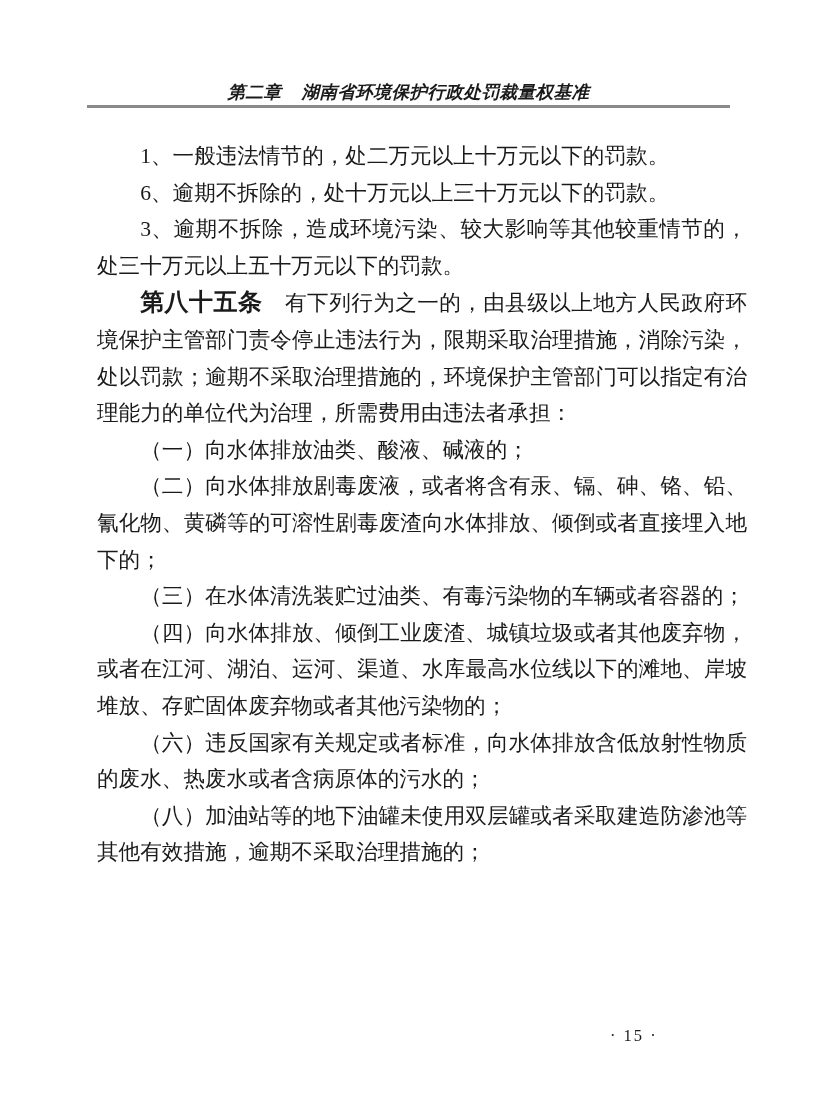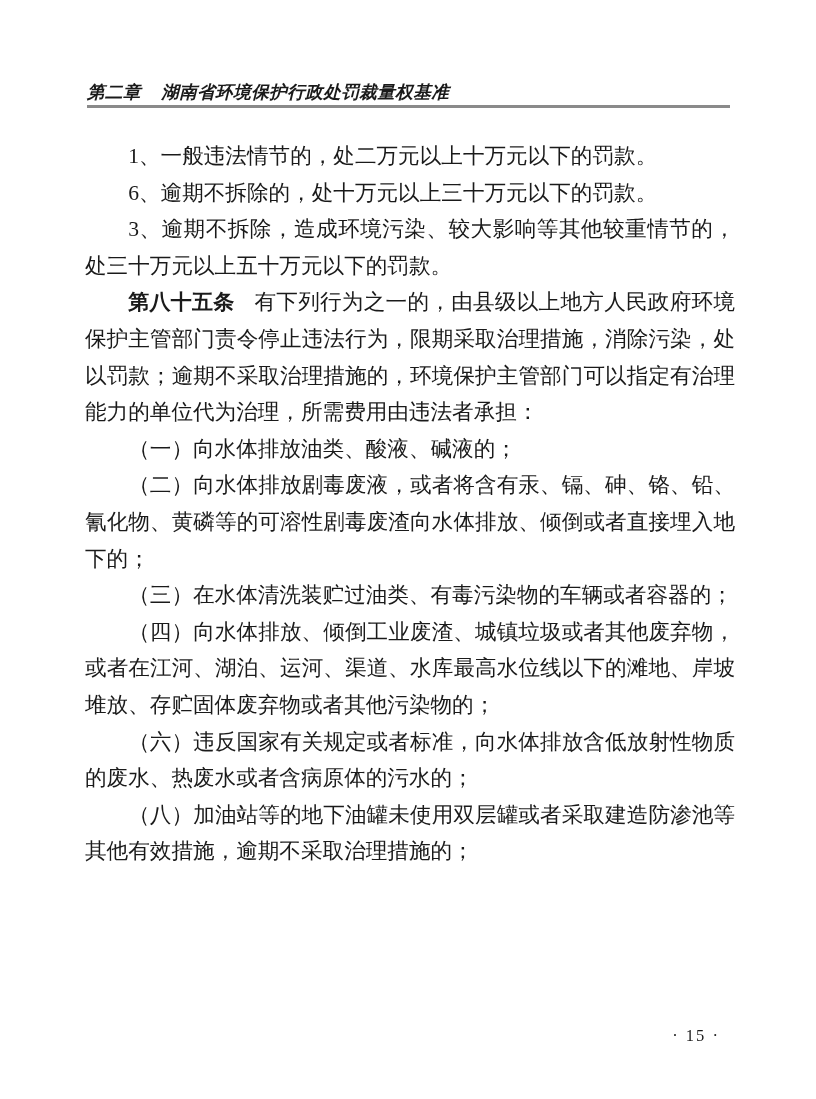--- a/index.html
+++ b/index.html
@@ -16,65 +16,65 @@
     position: absolute;
     inset: 0;
     background: #ffffff;
   }
   
   .running-header {
     position: absolute;
     top: 82px;
     left: 87px;
     width: 643px;
-    text-align: left;
+    text-align: center;
     font-size: 17.5px;
     line-height: 20px;
     font-weight: bold;
     font-style: italic;
     letter-spacing: 0.5px;
     white-space: nowrap;
   }
   .running-header .chapter { margin-right: 1.15em; }
   .header-rule {
     position: absolute;
     top: 105px;
     left: 87px;
     width: 643px;
     height: 3px;
     background: #8a8a8a;
   }
   
   .content {
     position: absolute;
     top: 138px;
-    left: 85px;
+    left: 97px;
     width: 650px;
     font-size: 21.6px;
     line-height: 36.6px;
     text-align: justify;
     text-justify: inter-ideograph;
   }
   .content p {
     text-indent: 2em;
     margin: 0;
   }
   .article-lead {
     font-weight: bold;
     font-family: Liberation Serif, serif;
-    font-size: 21px;
+    font-size: 24px;
     margin-right: 0.95em;
   }
   
   .page-number {
     position: absolute;
     top: 1026px;
     left: 610px;
     width: 110px;
-    text-align: right;
+    text-align: left;
     font-size: 16.5px;
     letter-spacing: 2px;
     white-space: nowrap;
     font-family: Liberation Serif, serif;
   }
 </style>
 </head>
 <body>
 
 <div class="page">

